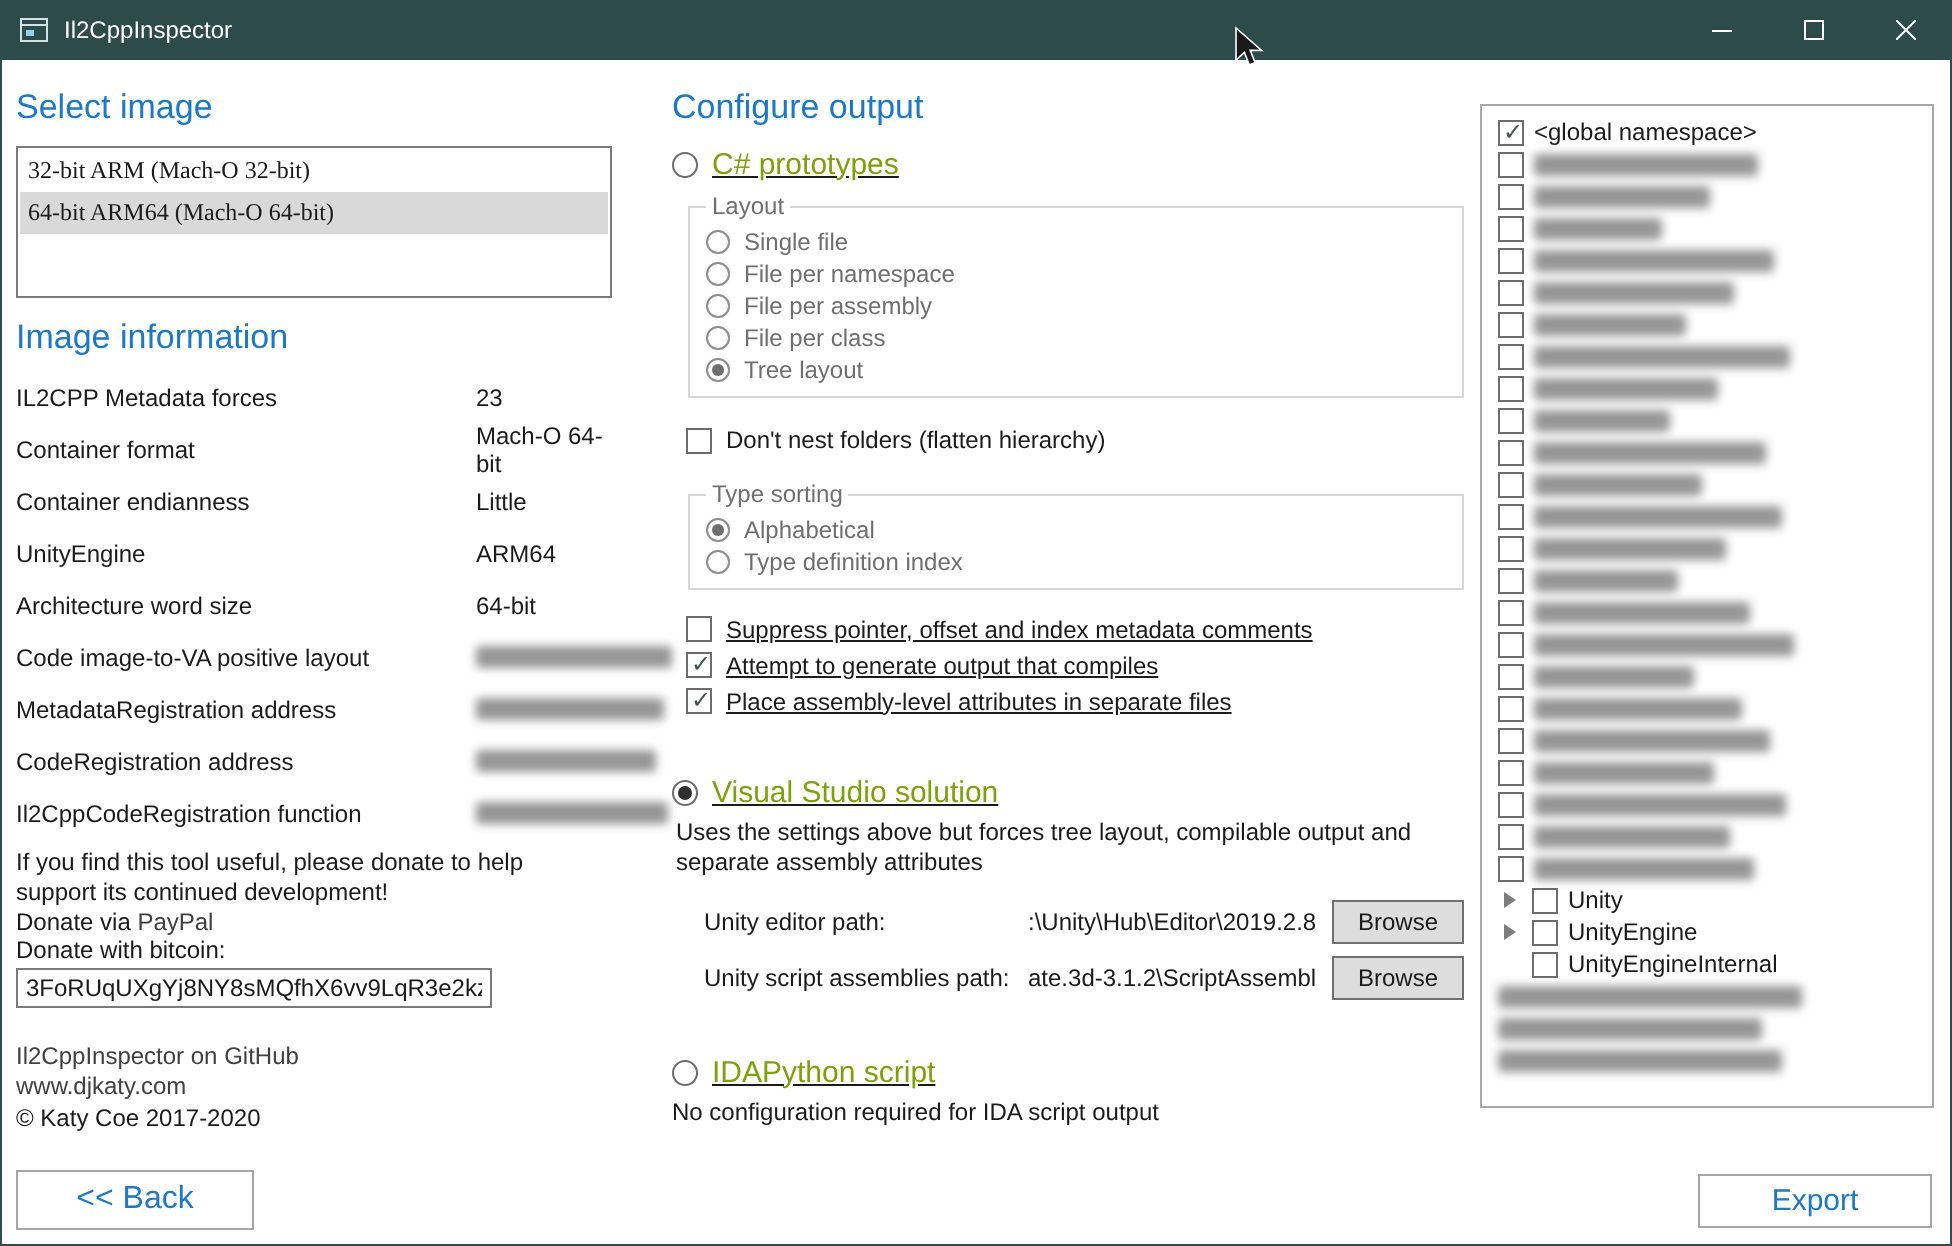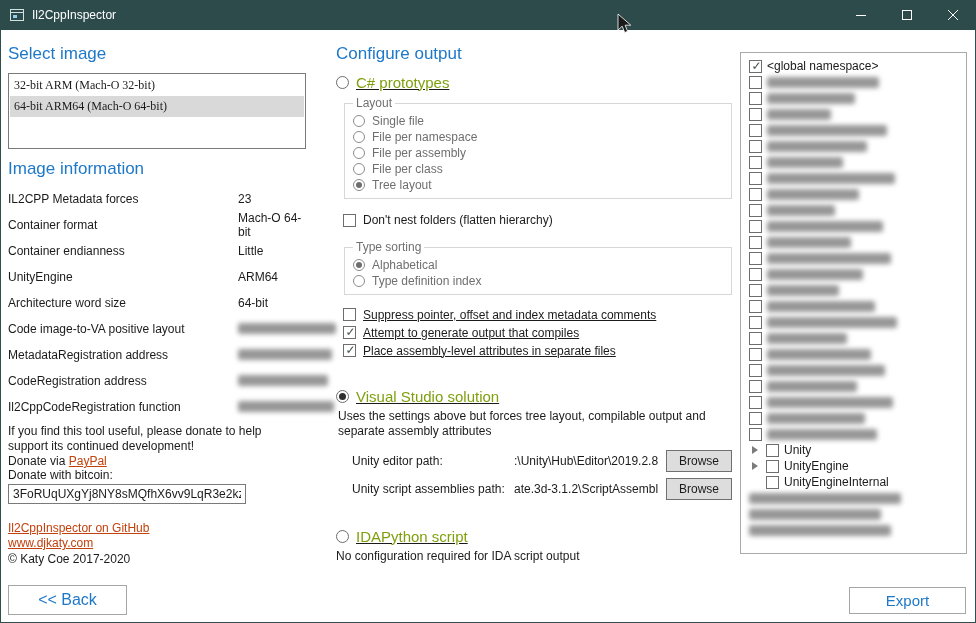--- a/index.html
+++ b/index.html
@@ -19,21 +19,21 @@
 .listbox{margin-top:9px;height:76px;border:1px solid #7a7a7a;padding:1px;background:#fff;font-family:Liberation Serif, serif;}
 .list-item{height:21px;line-height:21px;padding:0 4px;white-space:nowrap;overflow:hidden;cursor:default;}
 .list-item.selected{background:#d9d9d9;}
 .h2{margin-top:10px;}
 .info-table{margin-top:3px;}
 .info-row{display:flex;align-items:center;height:13px;margin-top:13px;}
 .info-label{width:230px;flex:none;}
 .info-value{flex:1;display:flex;align-items:center;}
 .blur-block{display:inline-block;height:11px;background:#969696;filter:blur(2.5px);border-radius:2px;}
 .donate{margin-top:11px;line-height:15px;width:272px;}
-a{color:#c2410c;text-decoration:underline;cursor:pointer;}
+a{color:#404040;cursor:pointer;}
 .bitcoin-input{margin-top:2px;width:238px;height:20px;border:1px solid #7a7a7a;padding:0 4px;font:12px "Liberation Sans",sans-serif;color:#1b1b1b;}
 .gh{margin-top:17px;}
 .linkline{margin-top:1px;}
 .copyright{margin-top:2px;}
 .big-btn{position:absolute;background:#fff;border:1px solid #a6a6a6;color:#1e78c8;font:16px "Liberation Sans",sans-serif;cursor:pointer;}
 .back{left:8px;bottom:8px;width:119px;height:30px;}
 .export{right:10px;bottom:9px;width:117px;height:27px;font-size:15px;}
 .row{display:flex;align-items:center;gap:7px;}
 .green-row{margin-top:9px;height:18px;cursor:default;text-decoration:underline;}
 .green-label{font-size:15px;color:#7fa00d;}

